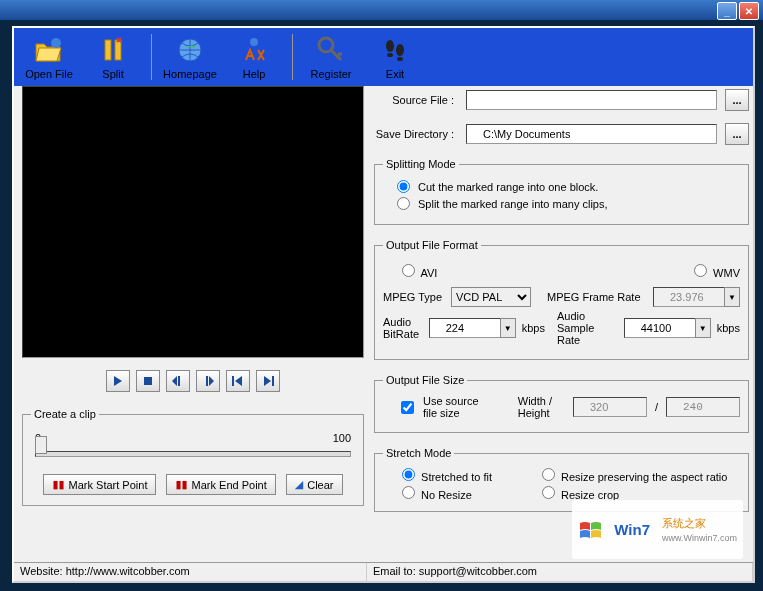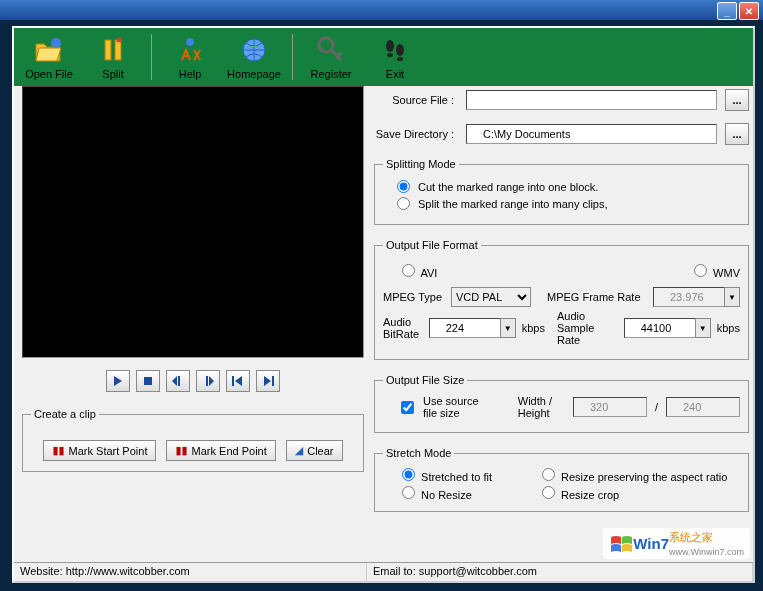--- a/index.html
+++ b/index.html
@@ -2,21 +2,21 @@
 <html><head>
 <meta charset="utf-8">
 <style>
 body{margin:0;font-family:"Microsoft Sans Serif",Tahoma,sans-serif;font-size:11px;background:#0a2540;overflow:hidden}
 .outer{width:763px;height:591px;background:#0a2540;position:relative}
 .titlebar{height:20px;background:linear-gradient(#3a7ac8,#1a4a98);position:relative}
 .tbtn{position:absolute;top:2px;width:18px;height:16px;border:1px solid #fff;border-radius:2px;display:flex;align-items:center;justify-content:center;font-weight:bold;font-size:10px;cursor:pointer}
 .tmin{right:26px;background:linear-gradient(#7aa8e8,#3a7ac8);color:#fff}
 .tclose{right:4px;background:linear-gradient(#f08070,#d04030);color:#fff}
 .win{position:absolute;left:12px;top:26px;right:8px;bottom:8px;background:#f0f0f0;border:2px solid #d0d0d0;border-top-color:#fff;border-left-color:#fff;box-sizing:border-box}
-.toolbar{display:flex;padding:4px 6px;gap:6px;background:#15803d}
+.toolbar{display:flex;padding:4px 6px;gap:6px;background:#1d4ed8}
 .tbitem{display:flex;flex-direction:column;align-items:center;width:54px;cursor:pointer;padding:2px}
 .tbitem .ico{width:32px;height:32px;display:flex;align-items:center;justify-content:center}
 .tbitem .lbl{margin-top:2px;font-size:11px}
 .divider{width:1px;background:#999;margin:2px 3px}
 .content{display:flex;padding:0 8px 4px 8px;gap:10px}
 .left{width:350px;display:flex;flex-direction:column}
 .video{width:340px;height:270px;background:#000;border:1px inset #999}
 .controls{display:flex;justify-content:center;gap:6px;margin:12px 0}
 .ctrlbtn{width:22px;height:20px;border:1px solid #888;background:linear-gradient(#fff,#ddd);display:flex;align-items:center;justify-content:center;cursor:pointer;color:#1a4a98}
 fieldset{border:1px solid #999;margin:4px 0;padding:6px 8px 10px 8px}
@@ -42,21 +42,21 @@
 .fmtradios{display:flex;gap:16px;margin:4px 0 8px 14px}
 .fmtgrid{}
 .fmtgrid .row{gap:6px}
 select{border:1px solid #888;font-size:11px;height:20px}
 .combo{display:inline-flex;align-items:center}
 .combo input{width:38px}
 .combo .dd{width:14px;height:18px;border:1px solid #888;background:#e8e8e8;font-size:8px;display:flex;align-items:center;justify-content:center;cursor:pointer;margin-left:-1px}
 .chk{display:flex;align-items:center;gap:6px}
 .status{position:absolute;left:0;right:0;bottom:0;height:18px;border-top:1px solid #999;display:flex;font-size:11px;background:#f0f0f0}
 .statcell{padding:2px 6px;border-right:1px solid #ccc;flex:1}
-.logo{position:absolute;right:3px;bottom:22px;display:flex;align-items:center;gap:0;background:rgba(255,255,255,0.9);padding:2px 6px;border-radius:3px}
+.logo{position:absolute;right:10px;bottom:22px;display:flex;align-items:center;gap:12px;background:rgba(255,255,255,0.9);padding:16px 6px;border-radius:3px}
 .logo .big{font-size:15px;color:#2060c0;font-weight:bold}
 .logo .txt{font-size:11px}
 .logo .txt .t1{color:#e08000}
 .logo .txt .t2{color:#888;font-size:9px}
 </style>
 </head>
 <body>
 
 <div class="outer">
   <div class="titlebar">
@@ -83,35 +83,35 @@
               <rect x="16" y="4" width="6" height="20" fill="#f0c030" stroke="#b08000"></rect>
               <path d="M18 2l4 4m0-4l-4 4" stroke="#d04030" stroke-width="2"></path>
             </svg>
           </div>
         <div class="lbl">Split</div>
       </div>
       <div class="divider"></div>
       <div class="tbitem">
         <div class="ico">
             <svg width="28" height="28" viewBox="0 0 28 28">
-              <path d="M6 24l4-10 4 10m-7-4h6M18 14l6 10m-6 0l6-10" stroke="#e06000" stroke-width="2" fill="none"></path>
-              <circle cx="14" cy="6" r="4" fill="#4080e0"></circle>
-            </svg>
-          </div>
-        <div class="lbl">Help</div>
-      </div>
-      <div class="tbitem">
-        <div class="ico">
-            <svg width="28" height="28" viewBox="0 0 28 28">
               <circle cx="14" cy="14" r="11" fill="#60a0f0" stroke="#2060c0"></circle>
               <path d="M3 14h22M14 3v22M6 7q8 6 16 0M6 21q8-6 16 0" stroke="#2060c0" fill="none"></path>
               <path d="M8 10q3 2 6 0t6 2" fill="#40c060"></path>
             </svg>
           </div>
         <div class="lbl">Homepage</div>
+      </div>
+      <div class="tbitem">
+        <div class="ico">
+            <svg width="28" height="28" viewBox="0 0 28 28">
+              <path d="M6 24l4-10 4 10m-7-4h6M18 14l6 10m-6 0l6-10" stroke="#e06000" stroke-width="2" fill="none"></path>
+              <circle cx="14" cy="6" r="4" fill="#4080e0"></circle>
+            </svg>
+          </div>
+        <div class="lbl">Help</div>
       </div>
       <div class="divider"></div>
       <div class="tbitem">
         <div class="ico">
             <svg width="28" height="28" viewBox="0 0 28 28">
               <circle cx="9" cy="9" r="7" fill="none" stroke="#666" stroke-width="3"></circle>
               <path d="M14 14l10 10m-3-6l4 0m-6 3l4 0" stroke="#666" stroke-width="3"></path>
             </svg>
           </div>
         <div class="lbl">Register</div>
@@ -159,20 +159,28 @@
               </svg>
             </div>
           <div class="ctrlbtn">
               <svg width="12" height="10">
                 <path d="M2 0l7 5-7 5zM10 0h2v10h-2z" fill="#1a4a98"></path>
               </svg>
             </div>
         </div>
         <fieldset>
           <legend>Create a clip</legend>
+          <div class="slider">
+            <div class="sliderlabels">
+              <span>0</span>
+              <span>100</span>
+            </div>
+            <div class="track"></div>
+            <div class="thumb"></div>
+          </div>
           <div class="clipbtns">
             <div class="btn">
                 <span style="color:#c00000">▮▮</span>
                 <span>Mark Start Point</span>
               </div>
             <div class="btn">
                 <span style="color:#c00000">▮▮</span>
                 <span>Mark End Point</span>
               </div>
             <div class="btn">
@@ -243,21 +251,21 @@
         <fieldset>
           <legend>Output File Size</legend>
           <div class="row" style="margin-left:14px">
             <label class="chk">
                 <input type="checkbox" checked="" style=""> 
                 <span>Use source file size</span>
               </label>
             <span style="margin-left:30px">Width / Height</span>
             <input type="text" readonly="" style="width: 40px;" value="320">
             <span>/</span>
-            <input type="text" readonly="" style="width: 40px;" value="240">
+            <input type="text" readonly="" style="width: 40px; font-family: Liberation Mono, monospace;" value="240">
           </div>
         </fieldset>
 
         <fieldset>
           <legend>Stretch Mode</legend>
           <div style="display:flex;flex-wrap:wrap;margin-left:14px">
             <label style="width:140px"><input type="radio" name="st" checked="" style=""> <span>Stretched to fit</span></label>
             <label><input type="radio" name="st" style=""> <span>Resize preserving the aspect ratio</span></label>
             <label style="width:140px"><input type="radio" name="st" style=""> <span>No Resize</span></label>
             <label><input type="radio" name="st" style=""> <span>Resize crop</span></label>

